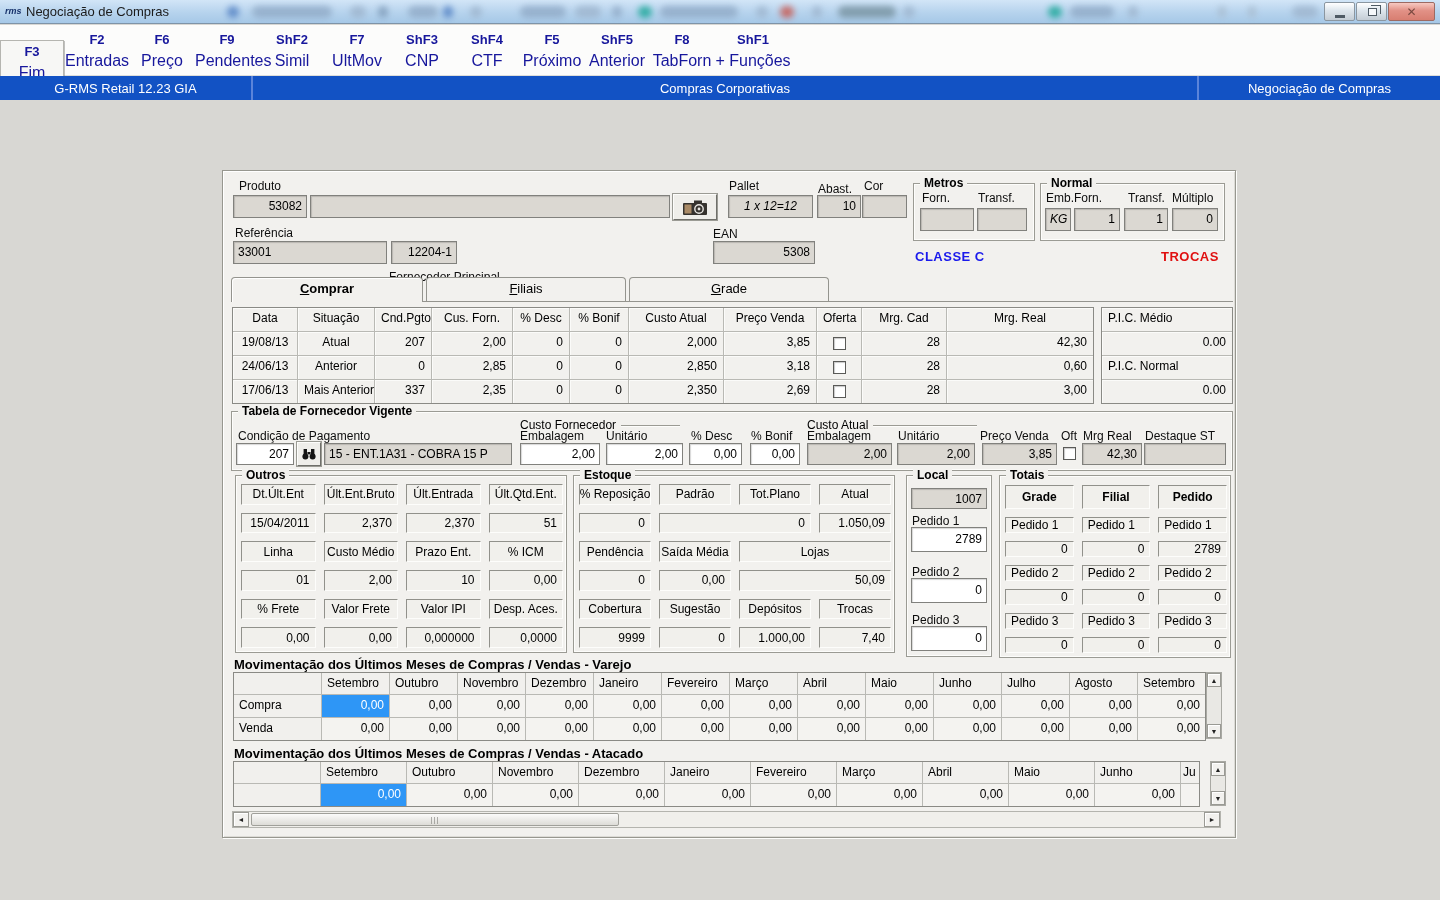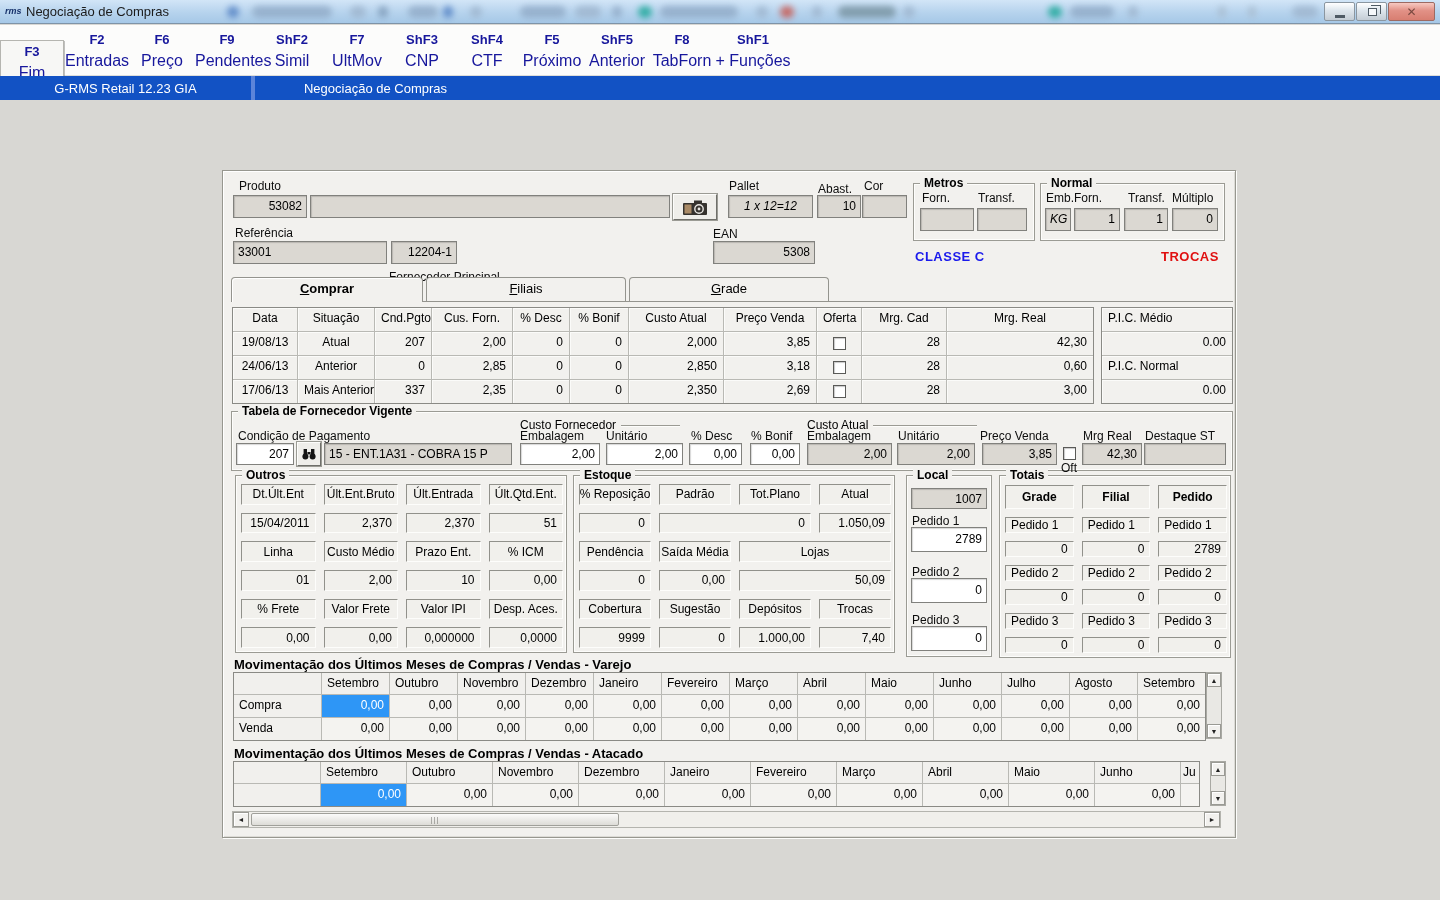--- a/index.html
+++ b/index.html
@@ -202,20 +202,21 @@
       <div class="tb-lbl">TabForn</div>
     </div>
   <div class="tb-item" style="left:715px;width:76px;">
       <div class="tb-key">ShF1</div>
       <div class="tb-lbl">+ Funções</div>
     </div>
 </div>
 
 <div class="statusbar">
   <div class="sb-seg sb-left">G-RMS Retail 12.23 GIA</div>
+  <div class="sb-seg sb-center">Compras Corporativas</div>
   <div class="sb-seg sb-right">Negociação de Compras</div>
 </div>
 
 <div class="form">
 
   <div class="lbl" style="left:16px;top:8px;">Produto</div>
   <div class="fld" style="left:10px;top:24px;width:74px;height:23px;">53082</div>
   <div class="fld l" style="left:87px;top:24px;width:360px;height:23px;">
     
     
@@ -364,21 +365,21 @@
     <div class="subhdr" style="left:575px;top:6px;width:170px;">
         <span>Custo Atual</span>
       </div>
     <div class="lbl" style="left:575px;top:17px;">Embalagem</div>
     <div class="fld" style="left:575px;top:31px;width:85px;height:22px;">2,00</div>
     <div class="lbl" style="left:666px;top:17px;">Unitário</div>
     <div class="fld" style="left:665px;top:31px;width:78px;height:22px;">2,00</div>
 
     <div class="lbl" style="left:748px;top:17px;">Preço Venda</div>
     <div class="fld" style="left:750px;top:31px;width:75px;height:22px;">3,85</div>
-    <div class="lbl" style="left:829px;top:17px;margin-top:32px;">Oft</div>
+    <div class="lbl" style="left:829px;top:17px;">Oft</div>
     <span class="chk" style="position:absolute;left:831px;top:35px;"></span>
     <div class="lbl" style="left:851px;top:17px;">Mrg Real</div>
     <div class="fld" style="left:850px;top:31px;width:60px;height:22px;">42,30</div>
     <div class="lbl" style="left:913px;top:17px;">Destaque ST</div>
     <div class="fld" style="left:912px;top:31px;width:82px;height:22px;"></div>
   </div>
 
   <div class="grp" style="left:12px;top:304px;width:332px;height:178px;">
     <div class="gt">Outros</div>
     <div class="gridbox" style="left:5px;top:8px;width:322px;height:164px;grid-template-columns:repeat(4,1fr);grid-template-rows:repeat(6,1fr);">

